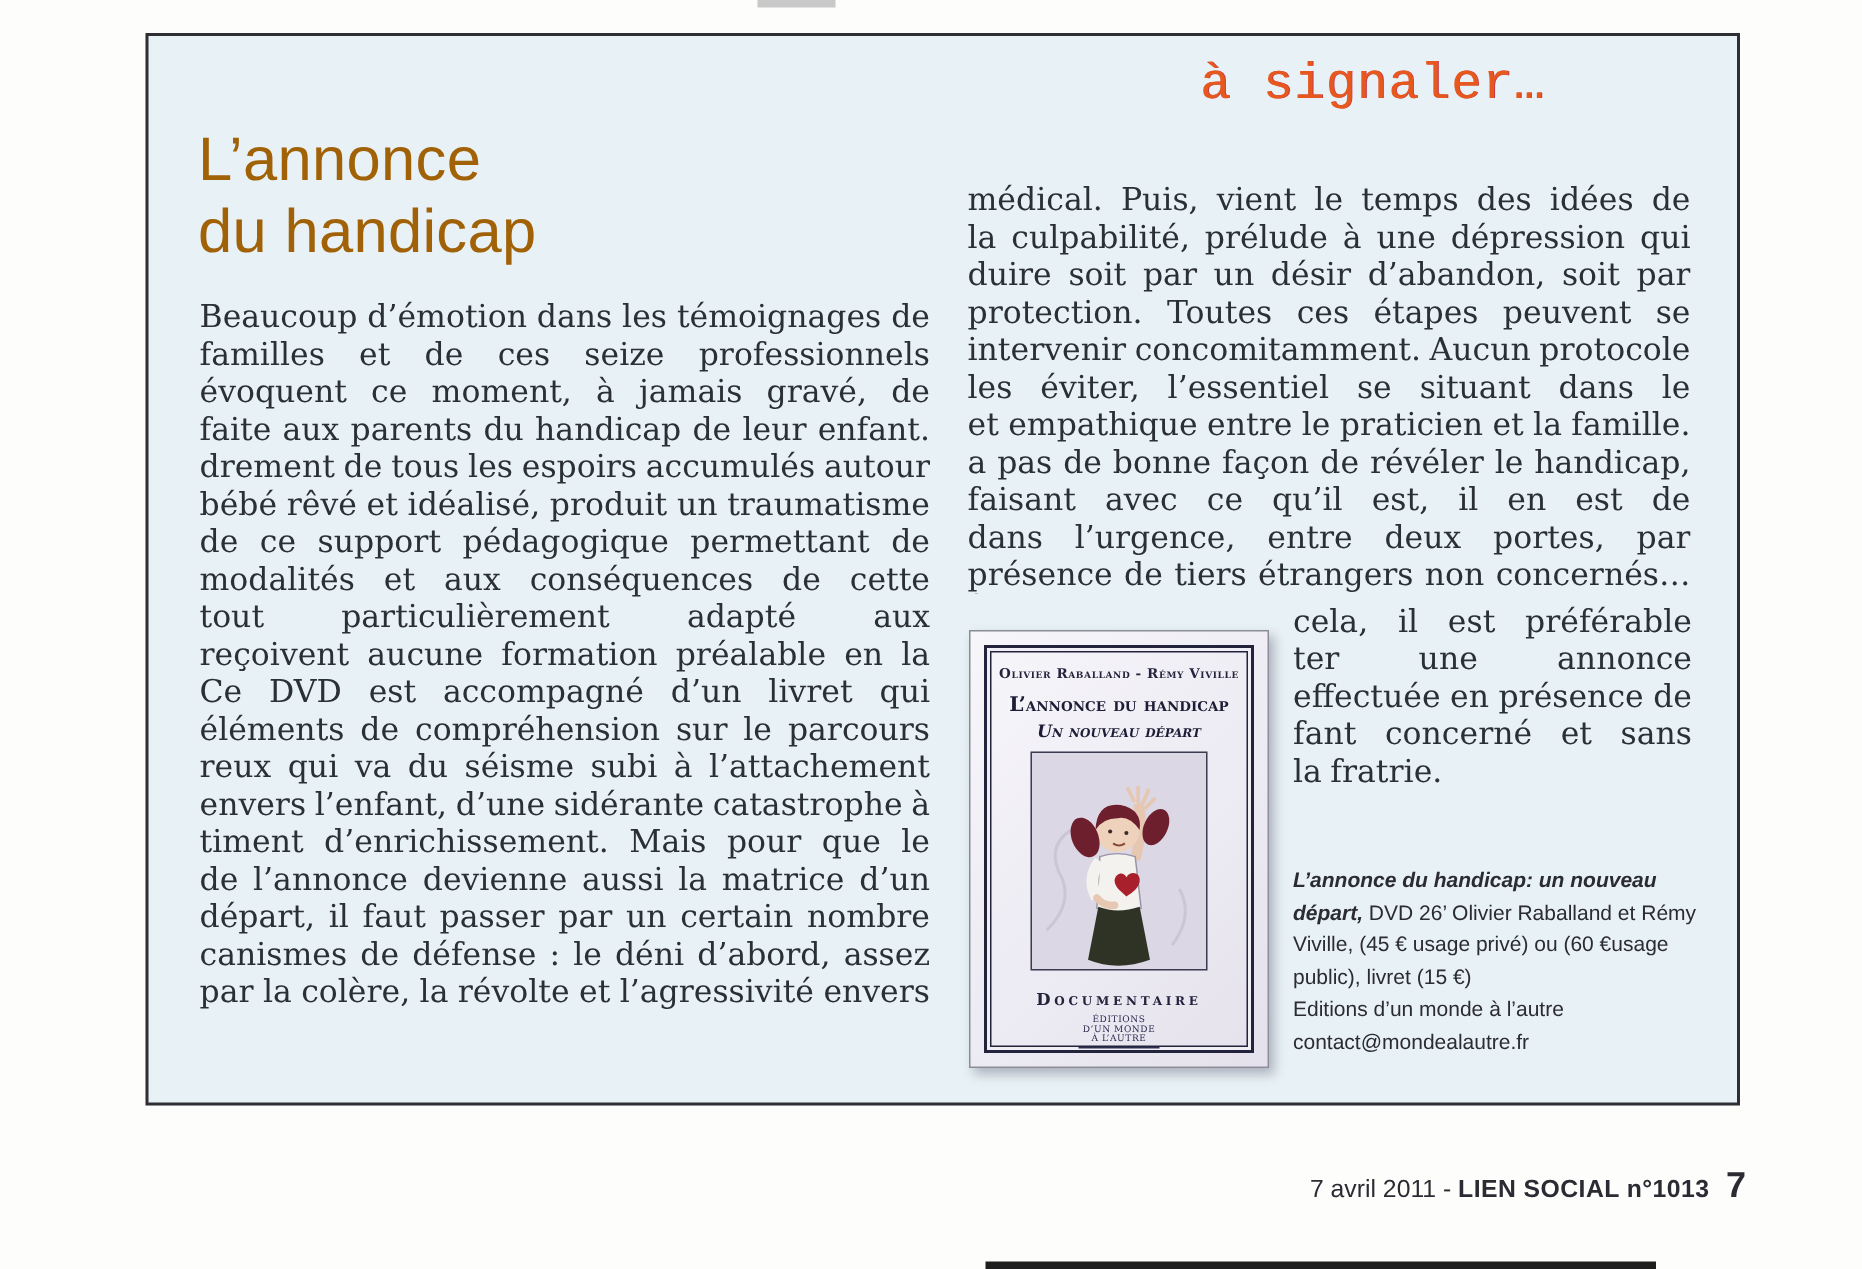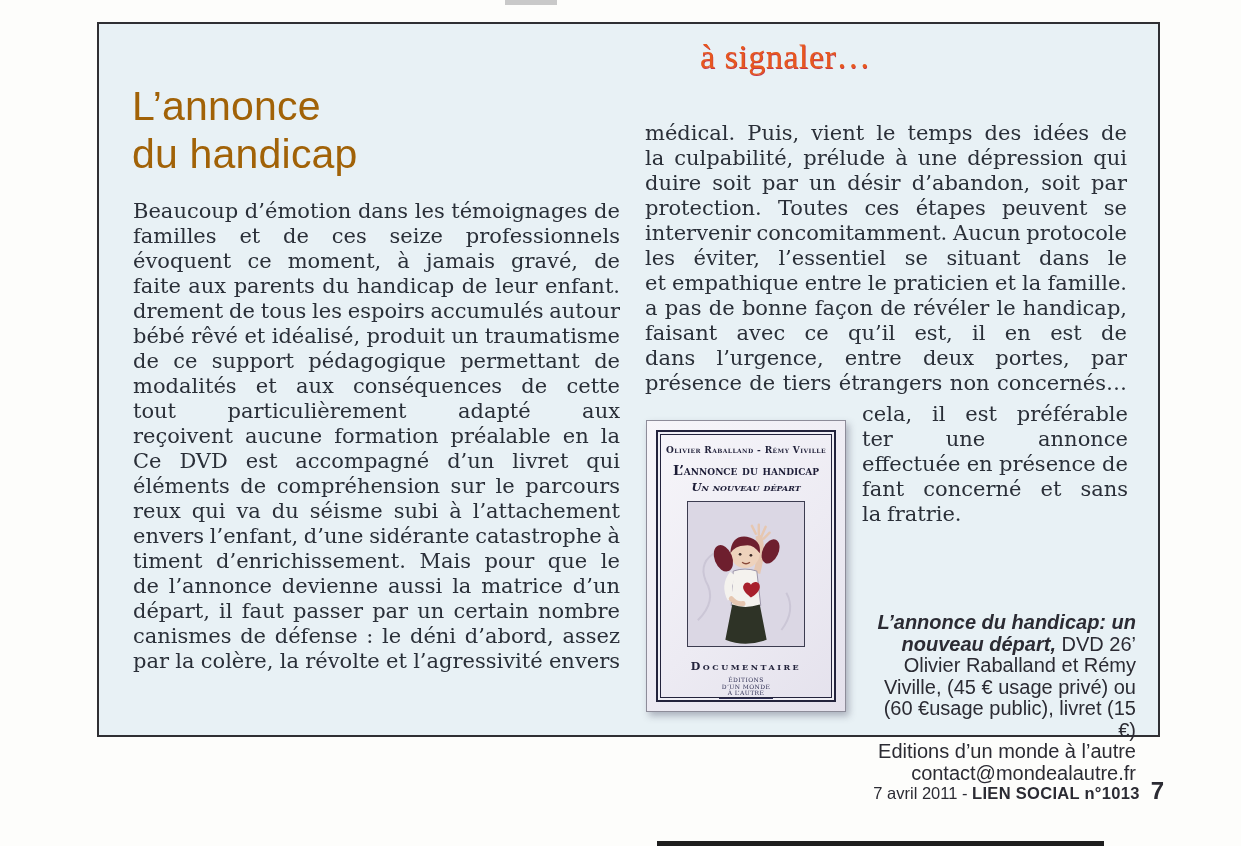--- a/index.html
+++ b/index.html
@@ -13,22 +13,22 @@
   .panel {
     position: absolute;
     left: 97px; top: 22px;
     width: 1063px; height: 715px;
     background: #e8f1f5;
     border: 2px solid #2f2f33;
   }
   .section-header {
     position: absolute;
     left: 700px; top: 38px; width: 430px;
-    text-align: left;
-    font-family: Liberation Serif, serif;
+    text-align: center;
+    font-family: Liberation Mono, monospace;
     font-size: 34px;
     color: #e7581f;
     text-shadow: 0.6px 0.6px 0 #c43a4a;
     letter-spacing: 0.5px;
   }
   .title {
     position: absolute;
     left: 132px; top: 82px;
     font-family: "Liberation Sans", sans-serif;
     font-weight: normal;
@@ -113,25 +113,24 @@
     color: #2d2d52;
     border-bottom: 1px solid #2d2d52;
     padding: 0 3px 1px;
   }
 
   
   .caption {
     position: absolute;
     left: 862px; top: 576px; width: 274px;
     font-family: "Liberation Sans", sans-serif;
-    font-size: 20px;
+    font-size: 14px;
     line-height: 21.5px;
     color: #2b2b33;
-    text-align: right;
-    margin-top: 36px;
+    text-align: left;
   }
   .cap-title { font-weight: bold; font-style: italic; }
 
   .footer {
     position: absolute;
     left: 700px; top: 777px; width: 464px;
     text-align: right;
     font-family: "Liberation Sans", sans-serif;
     font-size: 16.5px;
     color: #2b2b33;

